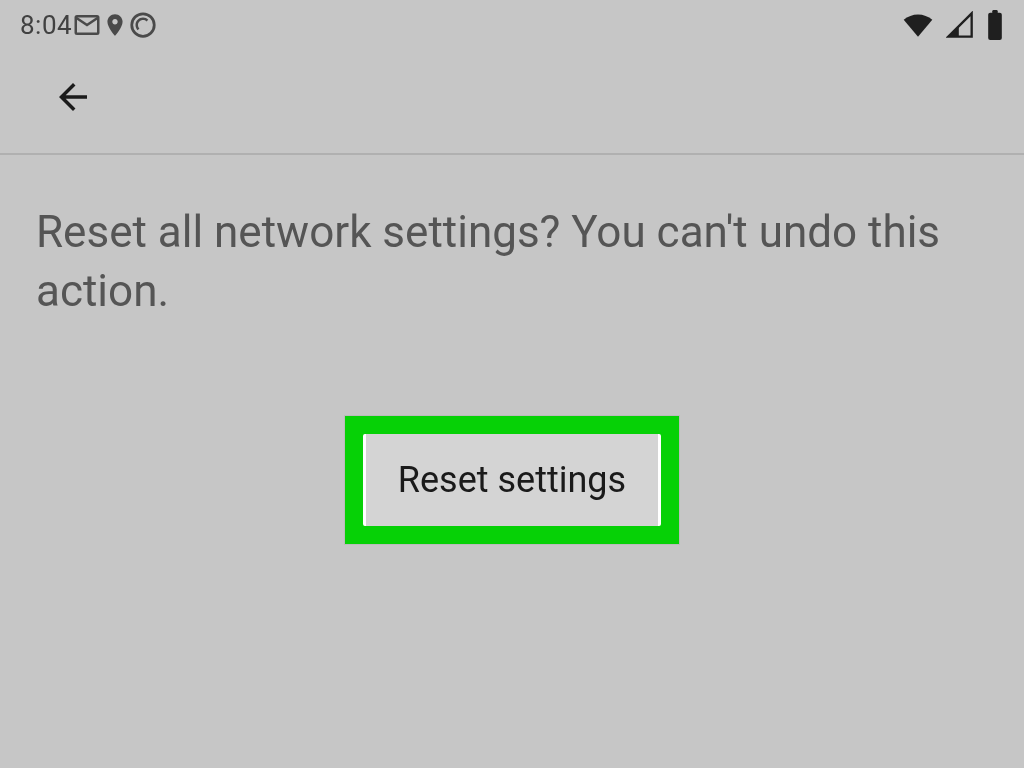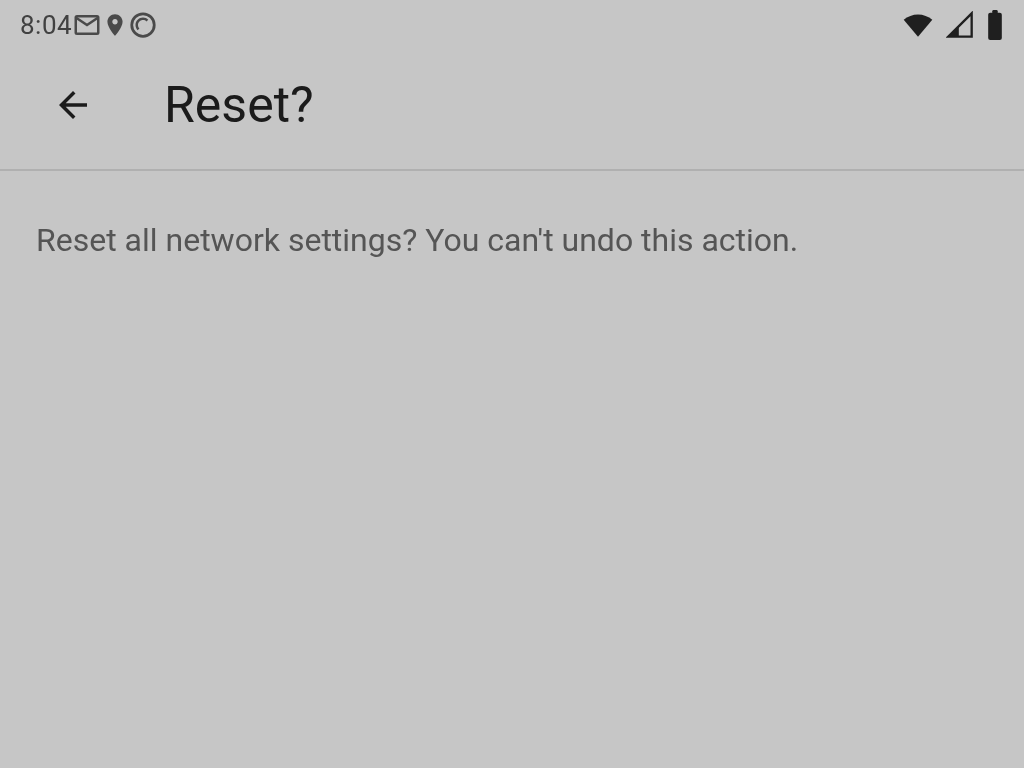--- a/index.html
+++ b/index.html
@@ -67,21 +67,21 @@
     }
     .divider {
       height: 1.5px;
       background: #b0b0b0;
       width: 100%;
     }
     .content {
       padding: 48px 36px 0 36px;
     }
     .warning-text {
-      font-size: 32px;
+      font-size: 44px;
       color: #555555;
       line-height: 1.35;
       font-weight: 400;
     }
     .button-area {
       display: flex;
       justify-content: center;
       margin-top: 95px;
     }
     .highlight-frame {
@@ -148,20 +148,24 @@
     </span>
   </div>
 </div>
 
 <div class="app-bar">
   <span class="back-arrow">
     <svg width="42" height="42" viewBox="0 0 24 24">
       <path d="M20 11H7.83l5.59-5.59L12 4l-8 8 8 8 1.41-1.41L7.83 13H20v-2z"></path>
     </svg>
   </span>
-  <h1 class="page-title">Reset?</h1>
 </div>
 
 <div class="divider"></div>
 
 <div class="content">
   <p class="warning-text">Reset all network settings? You can't undo this action.</p>
+  <div class="button-area">
+    <div class="highlight-frame">
+      <button class="reset-button">Reset settings</button>
+    </div>
+  </div>
 </div>
 
 </body></html>

